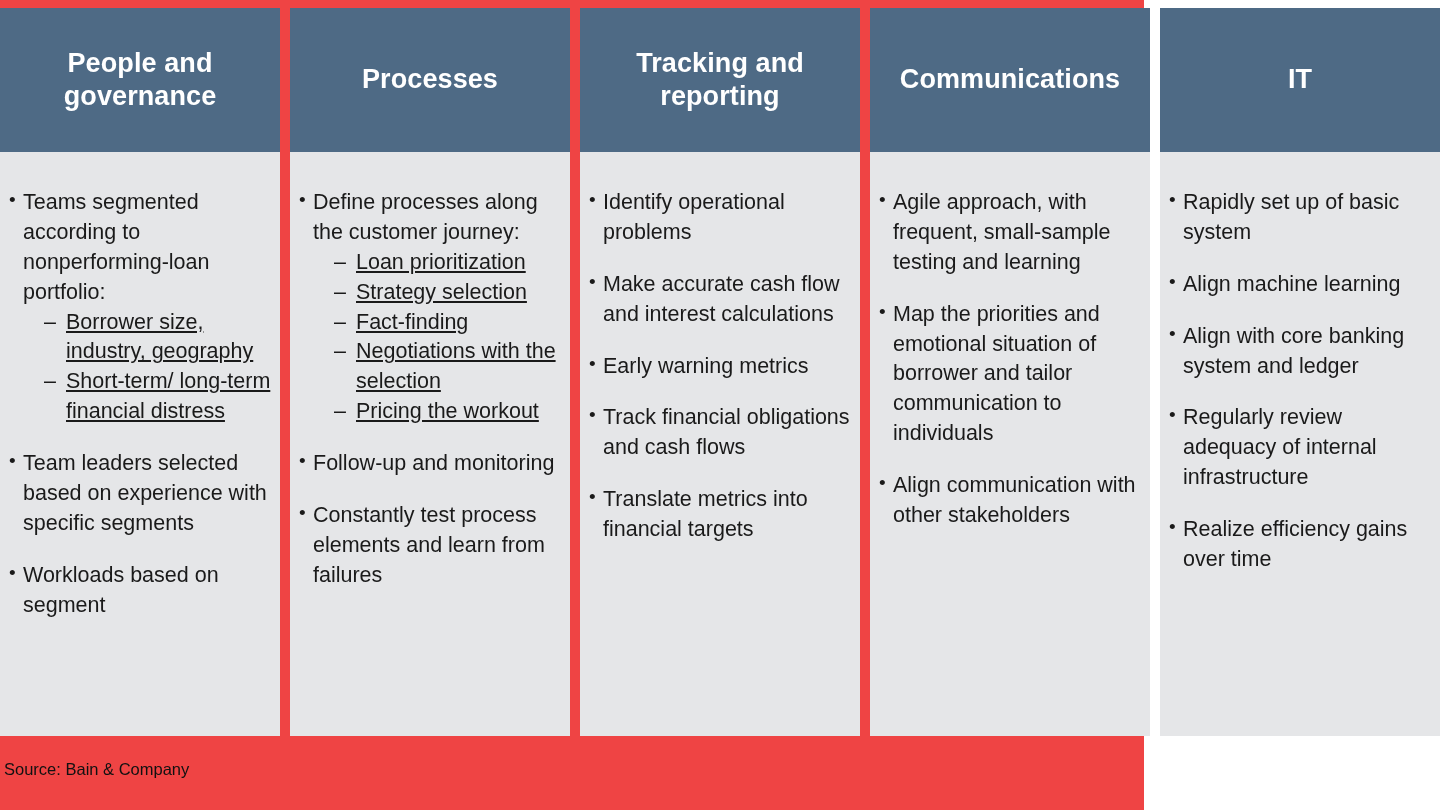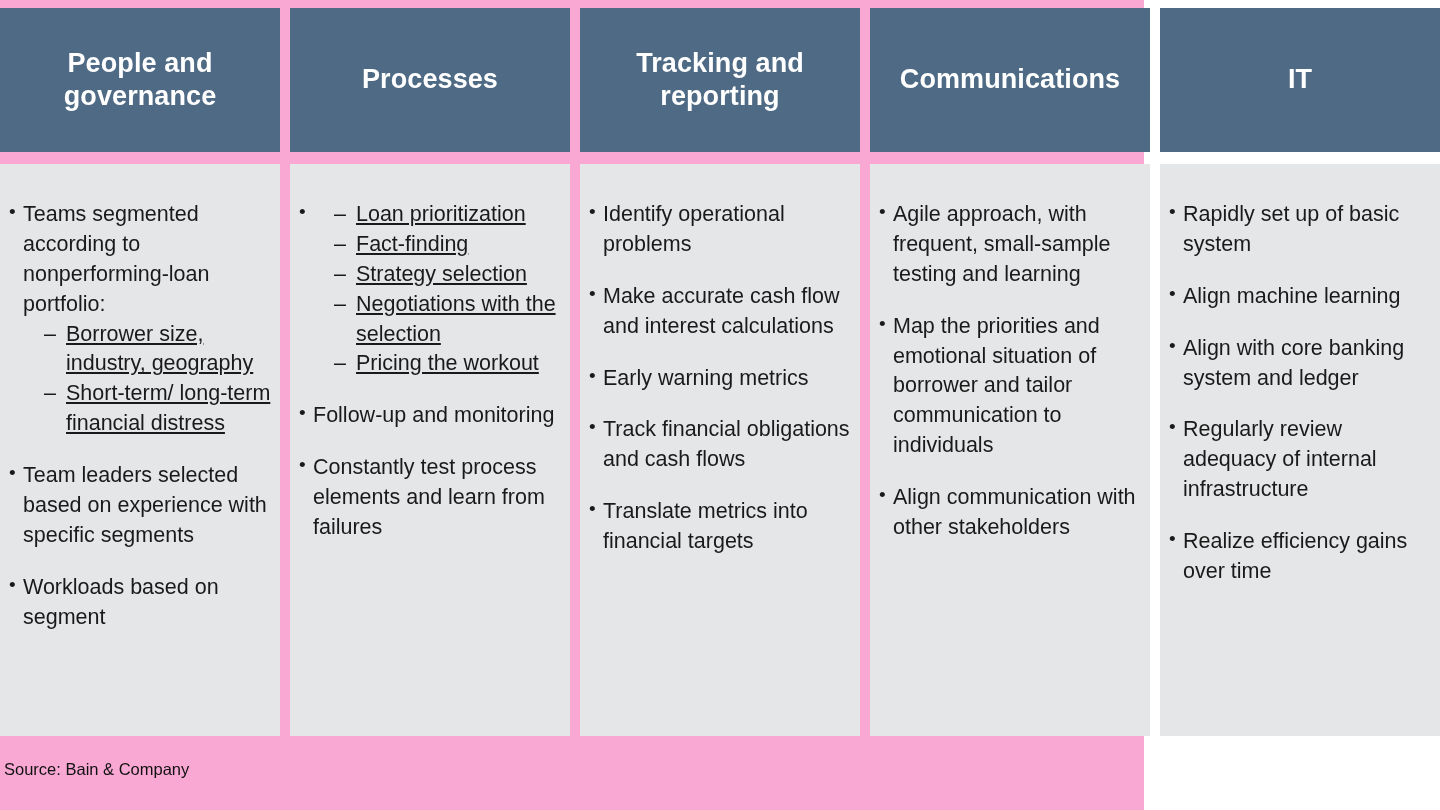--- a/index.html
+++ b/index.html
@@ -9,21 +9,21 @@
     height: 810px;
     background: #ffffff;
     font-family: "Liberation Sans", sans-serif;
     overflow: hidden;
   }
 
   .board {
     position: relative;
     width: 1144px;
     height: 810px;
-    background: #f9a8d4;
+    background: #ef4444;
   }
 
   .columns {
     position: absolute;
     left: 0;
     top: 8px;
     width: 1440px;
     height: 728px;
     display: flex;
     gap: 10px;
@@ -51,21 +51,20 @@
     font-weight: bold;
     line-height: 1.23;
     text-align: center;
     letter-spacing: 0.1px;
   }
 
   .col-body {
     flex: 1 1 auto;
     background: #e5e6e8;
     padding: 36px 8px 10px 8px;
-    margin-top: 12px;
   }
 
   ul.bullets {
     list-style: none;
   }
 
   li.bullet {
     position: relative;
     padding-left: 15px;
     margin-bottom: 22px;
@@ -151,24 +150,25 @@
           </ul>
         </div>
       </div>
       <div class="column">
         <div class="col-header">
           <div class="col-header-title">Processes</div>
         </div>
         <div class="col-body">
           <ul class="bullets">
             <li class="bullet">
+              <span class="btext">Define processes along the customer journey:</span>
               <ul class="subbullets">
                 <li class="subbullet">Loan prioritization</li>
+                <li class="subbullet">Strategy selection</li>
                 <li class="subbullet">Fact-finding</li>
-                <li class="subbullet">Strategy selection</li>
                 <li class="subbullet">Negotiations with the selection</li>
                 <li class="subbullet">Pricing the workout</li>
               </ul>
             </li>
             <li class="bullet">
               <span class="btext">Follow-up and monitoring</span>
             </li>
             <li class="bullet">
               <span class="btext">Constantly test process elements and learn from failures</span>
             </li>

